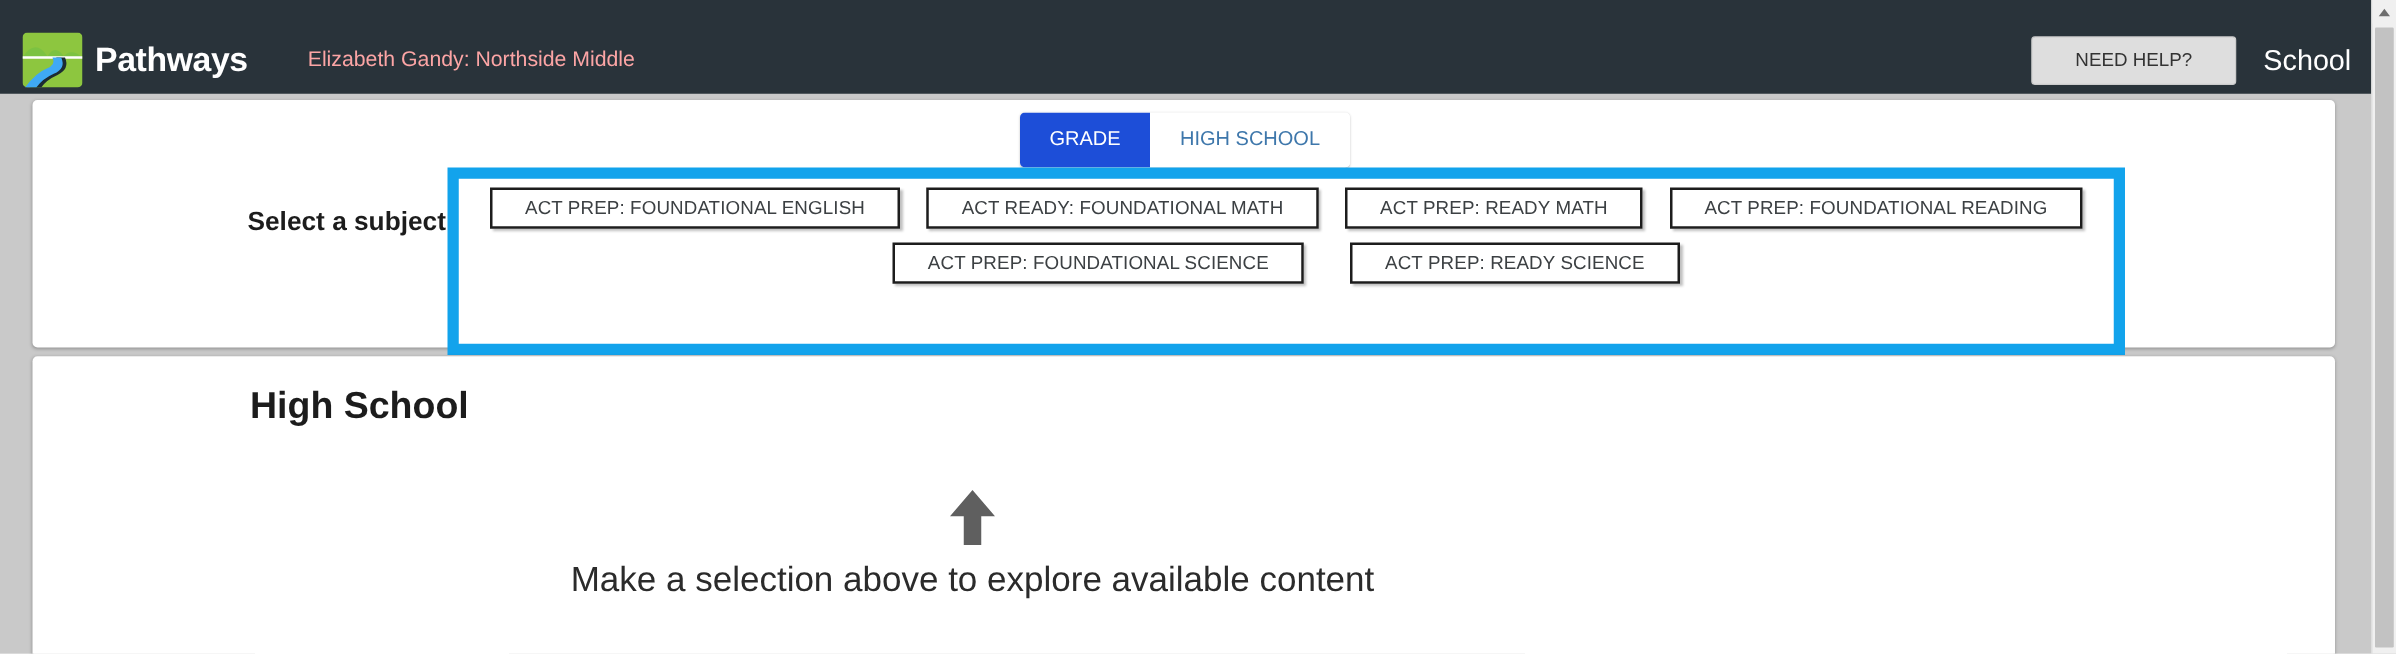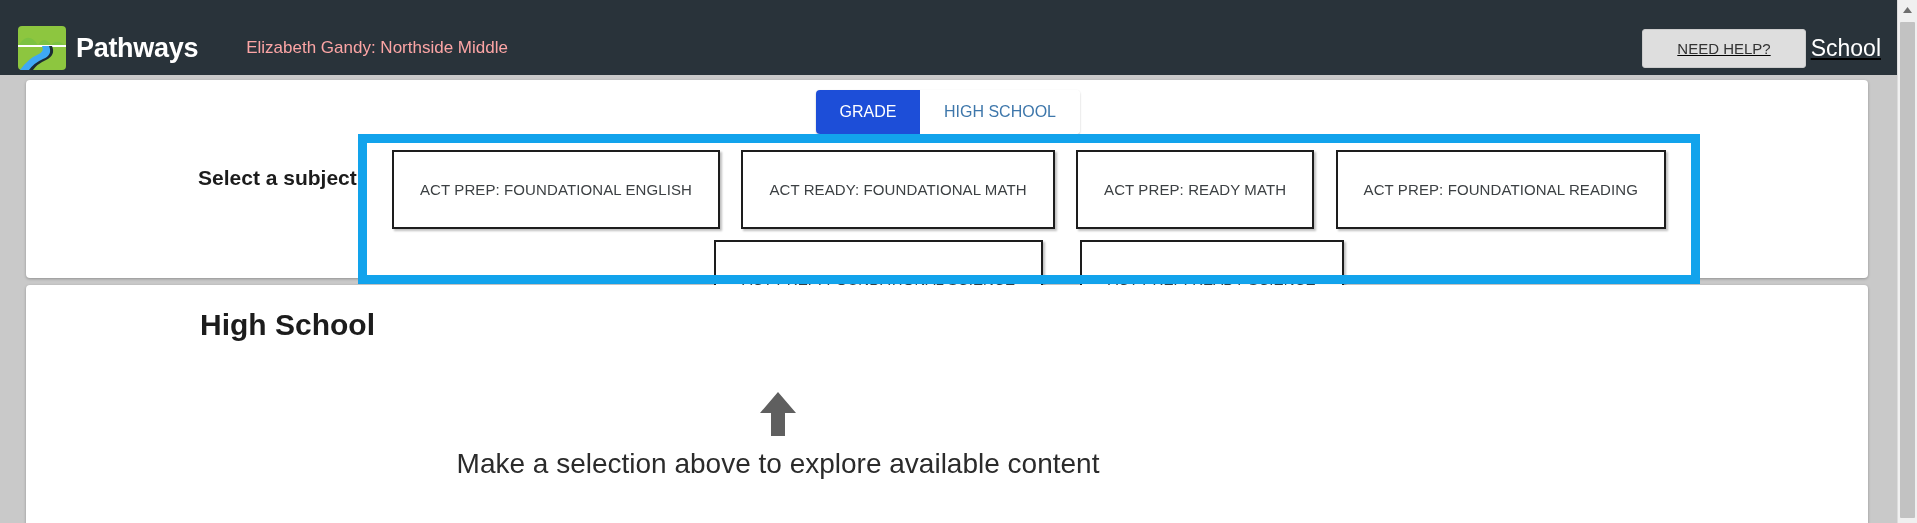--- a/index.html
+++ b/index.html
@@ -48,23 +48,22 @@
   .page-context {
     color: #fca5a5;
     font-size: 17px;
     margin-left: 48px;
     white-space: nowrap;
   }
   .topbar-right {
     margin-left: auto;
     display: flex;
     align-items: center;
-    gap: 5px;
+    gap: 22px;
     padding-right: 36px;
-    text-decoration: underline;
   }
   .need-help-btn {
     background: #dedede;
     color: #333333;
     border: 1px solid #cccccc;
     border-radius: 3px;
     font-size: 15px;
     font-family: "Liberation Sans", sans-serif;
     padding: 10px 34px;
     white-space: nowrap;
@@ -180,21 +179,21 @@
     gap: 0;
     padding: 0 20px;
   }
   .subject-btn {
     background: #ffffff;
     border: 2px solid #1d1d1d;
     box-shadow: 2px 2px 2px rgba(0,0,0,0.25);
     color: #3c4043;
     font-size: 15px;
     font-family: "Liberation Sans", sans-serif;
-    padding: 29px 26px;
+    padding: 6px 26px;
     white-space: nowrap;
     cursor: pointer;
     letter-spacing: 0.1px;
   }
 
   
   .section-title {
     position: absolute;
     left: 200px;
     top: 308px;

